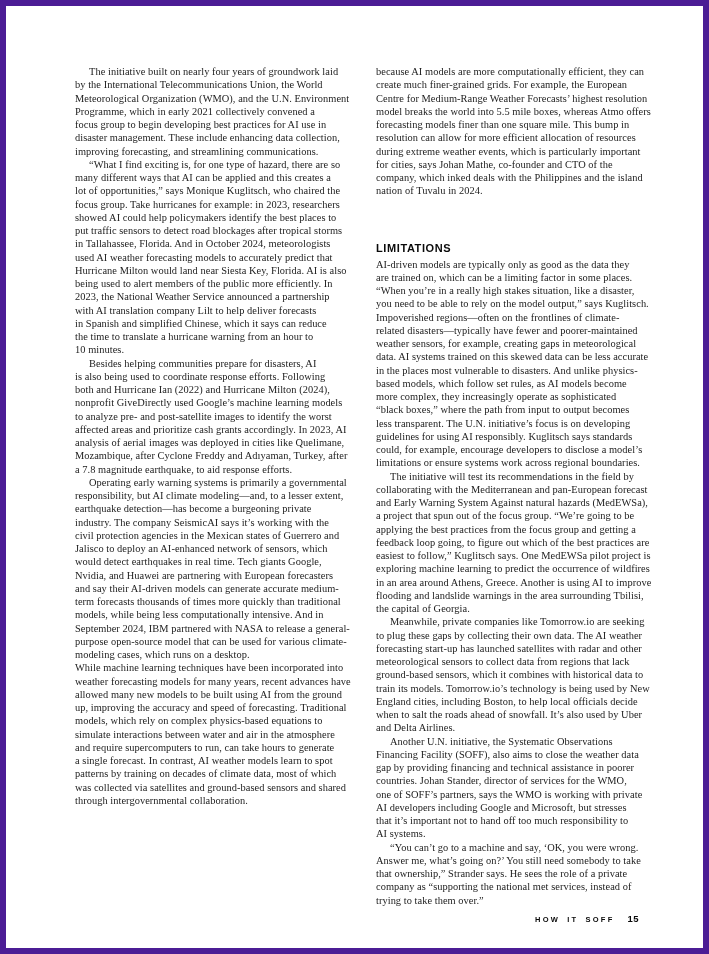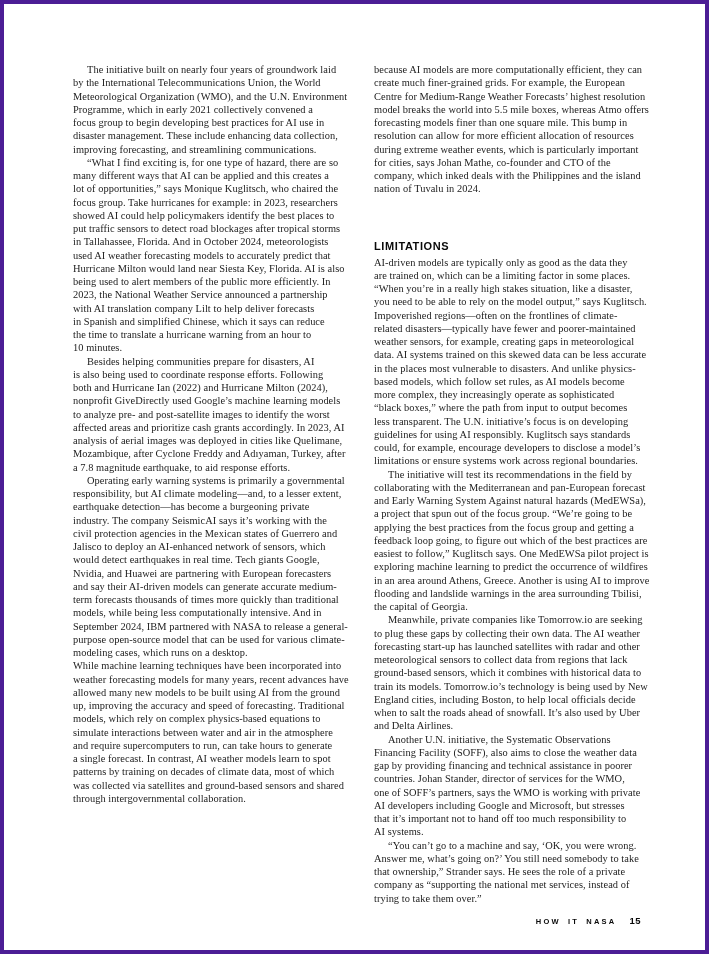--- a/index.html
+++ b/index.html
@@ -2,21 +2,21 @@
 <html><head>
 <meta charset="utf-8">
 <style>
   html, body { margin: 0; padding: 0; background: #e9e9e9; }
   .page {
     position: relative;
     width: 709px;
     height: 954px;
     margin: 0 auto;
     background: #ffffff;
-    border: 4px solid #4c1d95;
+    border: 6px solid #4c1d95;
     box-sizing: border-box;
     font-family: "Liberation Serif", serif;
     color: #212121;
     overflow: hidden;
   }
   .columns {
     position: absolute;
     top: 59px;
     left: 69px;
     display: flex;
@@ -187,16 +187,16 @@
       <p class="indent">“You can’t go to a machine and say, ‘OK, you were wrong.
 Answer me, what’s going on?’ You still need somebody to take
 that ownership,” Strander says. He sees the role of a private
 company as “supporting the national met services, instead of
 trying to take them over.”</p>
     </div>
 
   </div>
 
   <div class="footer">
-    <span class="section-label">HOW IT NASA</span>
+    <span class="section-label">HOW IT SOFF</span>
     <span class="page-number">15</span>
   </div>
 </div>
 
 </body></html>

